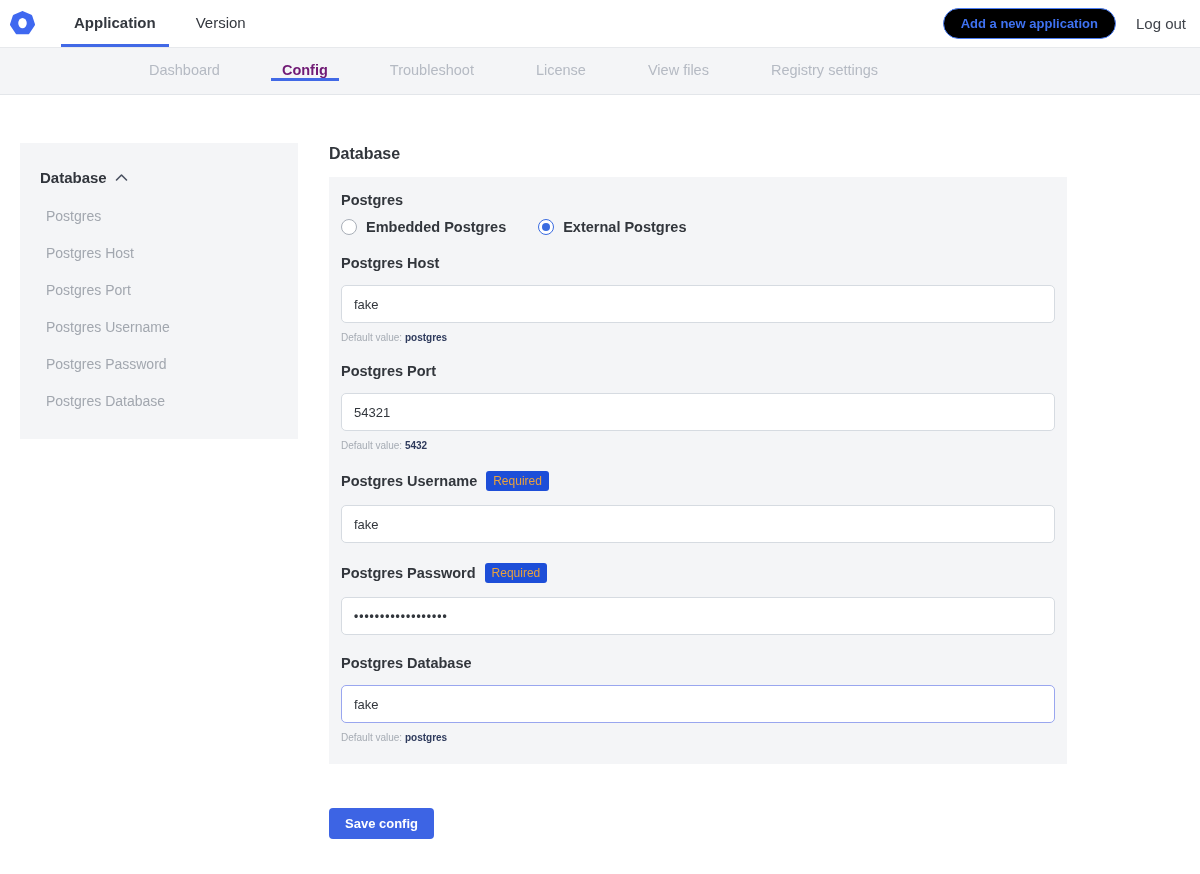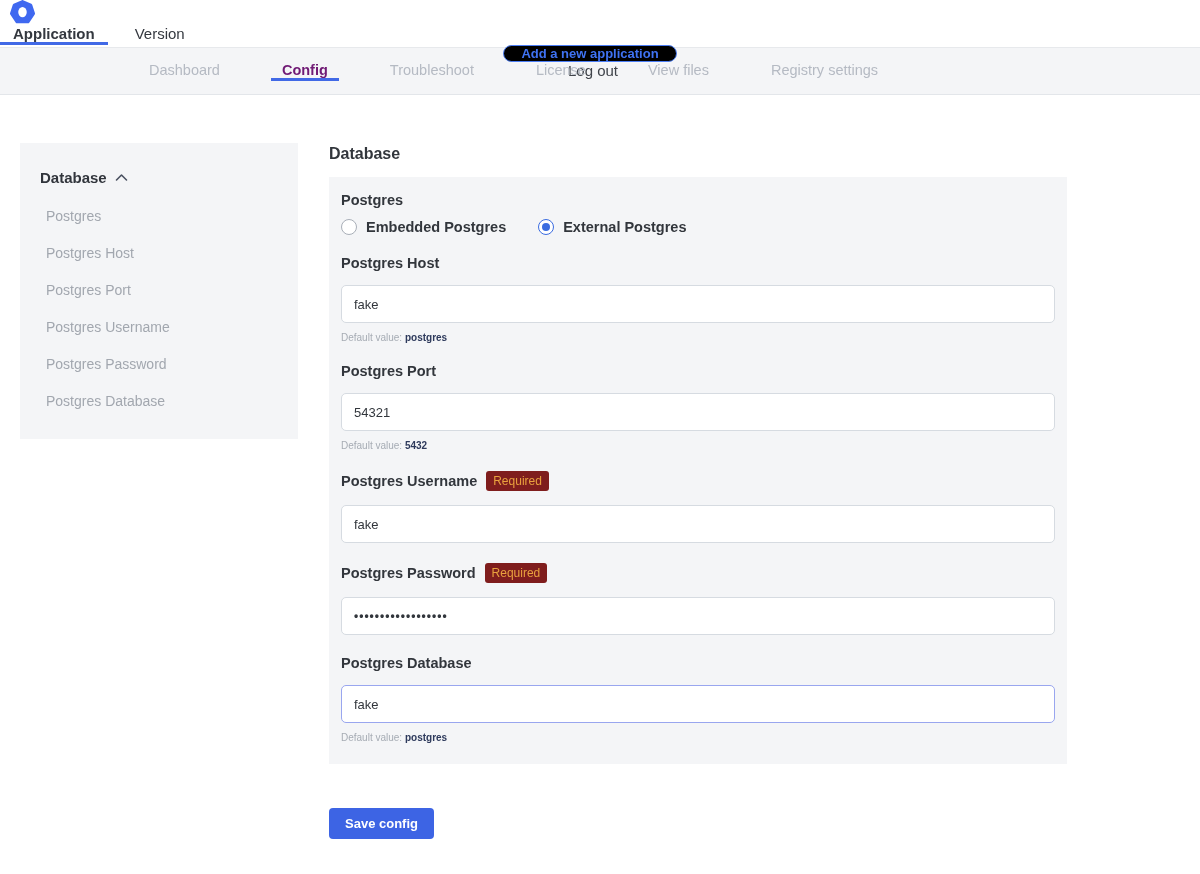--- a/index.html
+++ b/index.html
@@ -1,20 +1,20 @@
 <!DOCTYPE html>
 <html><head>
 <meta charset="utf-8">
 <style>
   * { box-sizing: border-box; margin: 0; padding: 0; }
   html, body { width: 1200px; height: 874px; background: #ffffff;
     font-family: "Liberation Sans", sans-serif; overflow: hidden; }
 
   
-  .header { height: 48px; display: flex; align-items: stretch; border-bottom: 1px solid #e7e9ec; background:#fff;flex-direction:column; }
+  .header { height: 48px; display: flex; align-items: stretch; border-bottom: 1px solid #e7e9ec; background:#fff; }
   .logo-wrap { display:flex; align-items:center; padding-left: 10px; padding-right: 26px; }
   .top-tabs { display: flex; align-items: stretch; }
   .top-tab { display:flex; align-items:center; padding: 0 13px; font-size: 15px; color: #34383f;
     cursor: pointer; border-bottom: 3px solid transparent; margin-right: 14px; }
   .top-tab.active { font-weight: 700; border-bottom-color: #4169e6; }
   .header-spacer { flex: 1; }
   .add-app-btn { align-self: center; height: 31px; padding: 0 17px; border-radius: 16px;
     border: 1px solid #4c7ef5; background: #000000; color: #3f72f2; font-size: 13px; font-weight: 700;
     font-family: "Liberation Sans", sans-serif; cursor: pointer; margin-right: 20px; }
   .logout { align-self: center; font-size: 15px; color: #3f434a; margin-right: 14px; cursor: pointer; }
@@ -48,21 +48,21 @@
   .radio-opt { display: flex; align-items: center; margin-right: 32px; cursor: pointer; }
   .radio-circle { width: 16px; height: 16px; border-radius: 50%; border: 1px solid #a9afb8;
     background: #fff; margin-right: 9px; position: relative; flex: 0 0 16px; }
   .radio-circle.selected { border: 1.5px solid #3b6ce0; }
   .radio-circle.selected::after { content:""; position:absolute; left:50%; top:50%;
     width: 8px; height: 8px; border-radius: 50%; background:#3b6ce0; transform: translate(-50%,-50%); }
   .radio-label { font-size: 14.5px; font-weight: 700; color: #32363c; }
 
   .field-label-row { display: flex; align-items: center; margin: 20px 0 14px; }
   .field-label { font-size: 14.5px; font-weight: 700; color: #32363c; }
-  .required-badge { margin-left: 9px; background: #7f1d1d; color: #e9a13e; font-size: 12px;
+  .required-badge { margin-left: 9px; background: #1d4ed8; color: #e9a13e; font-size: 12px;
     padding: 3px 7px; border-radius: 3px; }
   .text-input { width: 100%; height: 38px; border: 1px solid #d6dbe1; border-radius: 5px;
     background: #fff; padding: 0 12px; font-size: 13px; color: #32363c;
     font-family: "Liberation Sans", sans-serif; outline: none; }
   .text-input.focused { border: 1px solid #99a6ef; }
   .text-input.password-dots { font-size: 12px; letter-spacing: 1px; font-weight: 700; }
   .hint { margin-top: 9px; font-size: 10px; color: #a6acb4; }
   .hint b { color: #2e3a5c; font-weight: 700; }
 
   .save-btn { margin-top: 44px; height: 31px; padding: 0 16px; background: #3d64e4; border: none;

